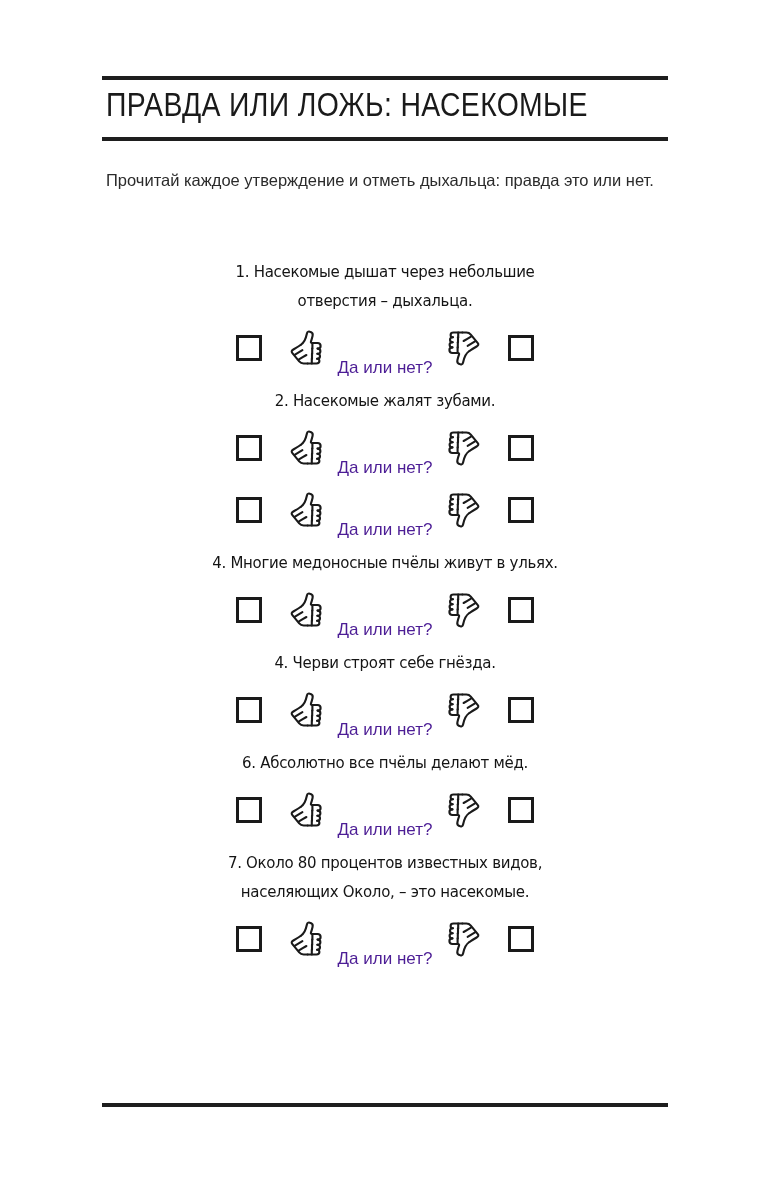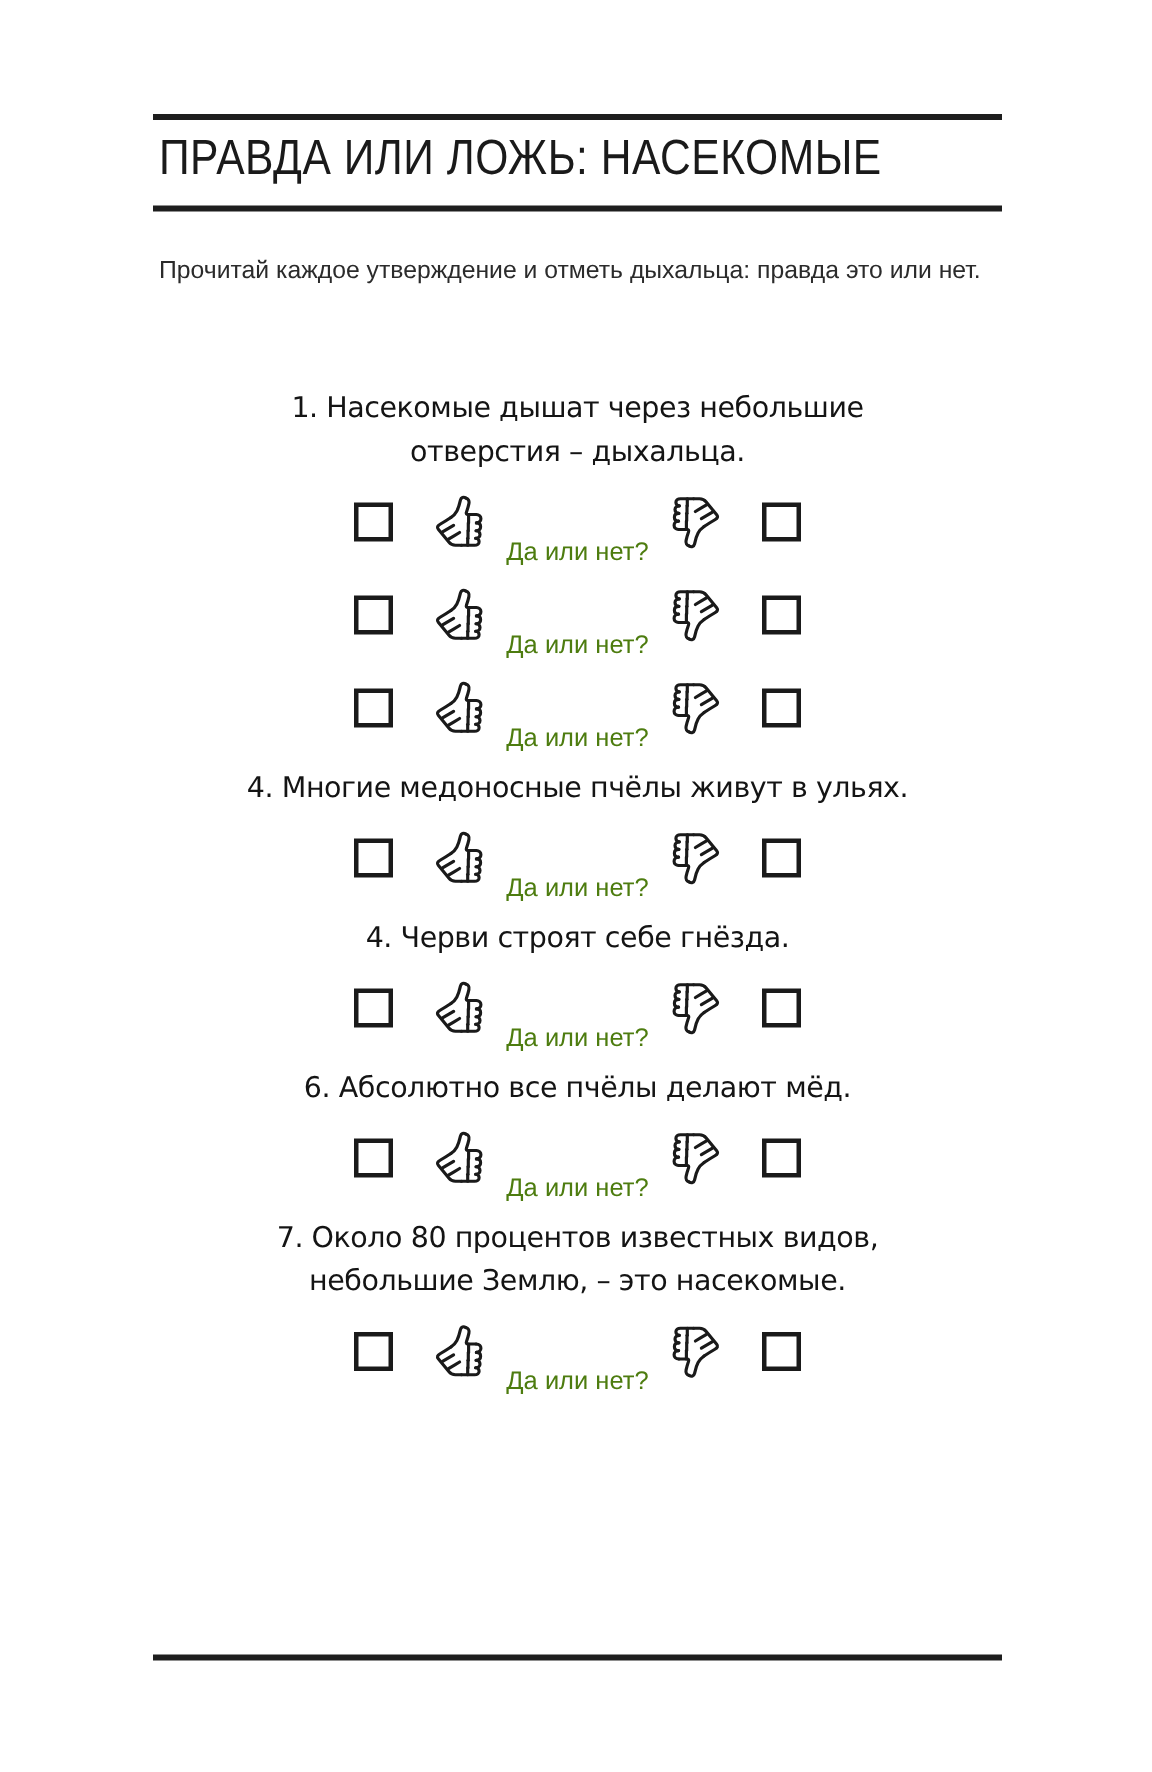--- a/index.html
+++ b/index.html
@@ -65,21 +65,21 @@
     position: absolute;
     top: 258px;
     left: 0;
     width: 566px;
   }
   .item { margin-bottom: 0; }
 
   .q-text {
     text-align: center;
     font-family: "DejaVu Sans", "Liberation Sans", sans-serif;
-    font-size: 19px;
+    font-size: 15px;
     line-height: 29px;
     color: #141414;
     letter-spacing: -0.3px;
     padding: 0 6px;
   }
   .q-text .line { display: block; }
 
   
   .answer-row {
     display: flex;
@@ -104,21 +104,21 @@
     display: block;
   }
   .thumb svg { display: block; width: 100%; height: 100%; }
   .thumb-down svg { transform: scale(-1, -1); transform-origin: center; }
 
   .gap-a { width: 22px; flex: 0 0 auto; }  
   .gap-b { width: 10px; flex: 0 0 auto; }  
   .yesno {
     font-size: 17px;
     line-height: 20px;
-    color: #4d7c0f;
+    color: #4c1d95;
     white-space: nowrap;
     flex: 0 0 auto;
     margin-top: 40px;
   }
 </style>
 </head>
 <body>
 
 <div class="page">
 
@@ -150,20 +150,23 @@
           <span class="thumb thumb-down">
             <svg viewBox="0 0 44 42">
               <use href="#thumb-glyph"></use>
             </svg>
           </span>
           <span class="gap-a"></span>
           <span class="checkbox"></span>
         </div>
       </div>
       <div class="item">
+        <div class="q-text">
+          <span class="line">2. Насекомые жалят зубами.</span>
+        </div>
         <div class="answer-row">
           <span class="checkbox"></span>
           <span class="gap-a"></span>
           <span class="thumb thumb-up">
             <svg viewBox="0 0 44 42">
               <use href="#thumb-glyph"></use>
             </svg>
           </span>
           <span class="gap-b"></span>
           <span class="yesno">Да или нет?</span>
@@ -266,21 +269,21 @@
               <use href="#thumb-glyph"></use>
             </svg>
           </span>
           <span class="gap-a"></span>
           <span class="checkbox"></span>
         </div>
       </div>
       <div class="item">
         <div class="q-text">
           <span class="line">7. Около 80 процентов известных видов,</span>
-          <span class="line">небольшие Землю, – это насекомые.</span>
+          <span class="line">населяющих Около, – это насекомые.</span>
         </div>
         <div class="answer-row">
           <span class="checkbox"></span>
           <span class="gap-a"></span>
           <span class="thumb thumb-up">
             <svg viewBox="0 0 44 42">
               <use href="#thumb-glyph"></use>
             </svg>
           </span>
           <span class="gap-b"></span>

